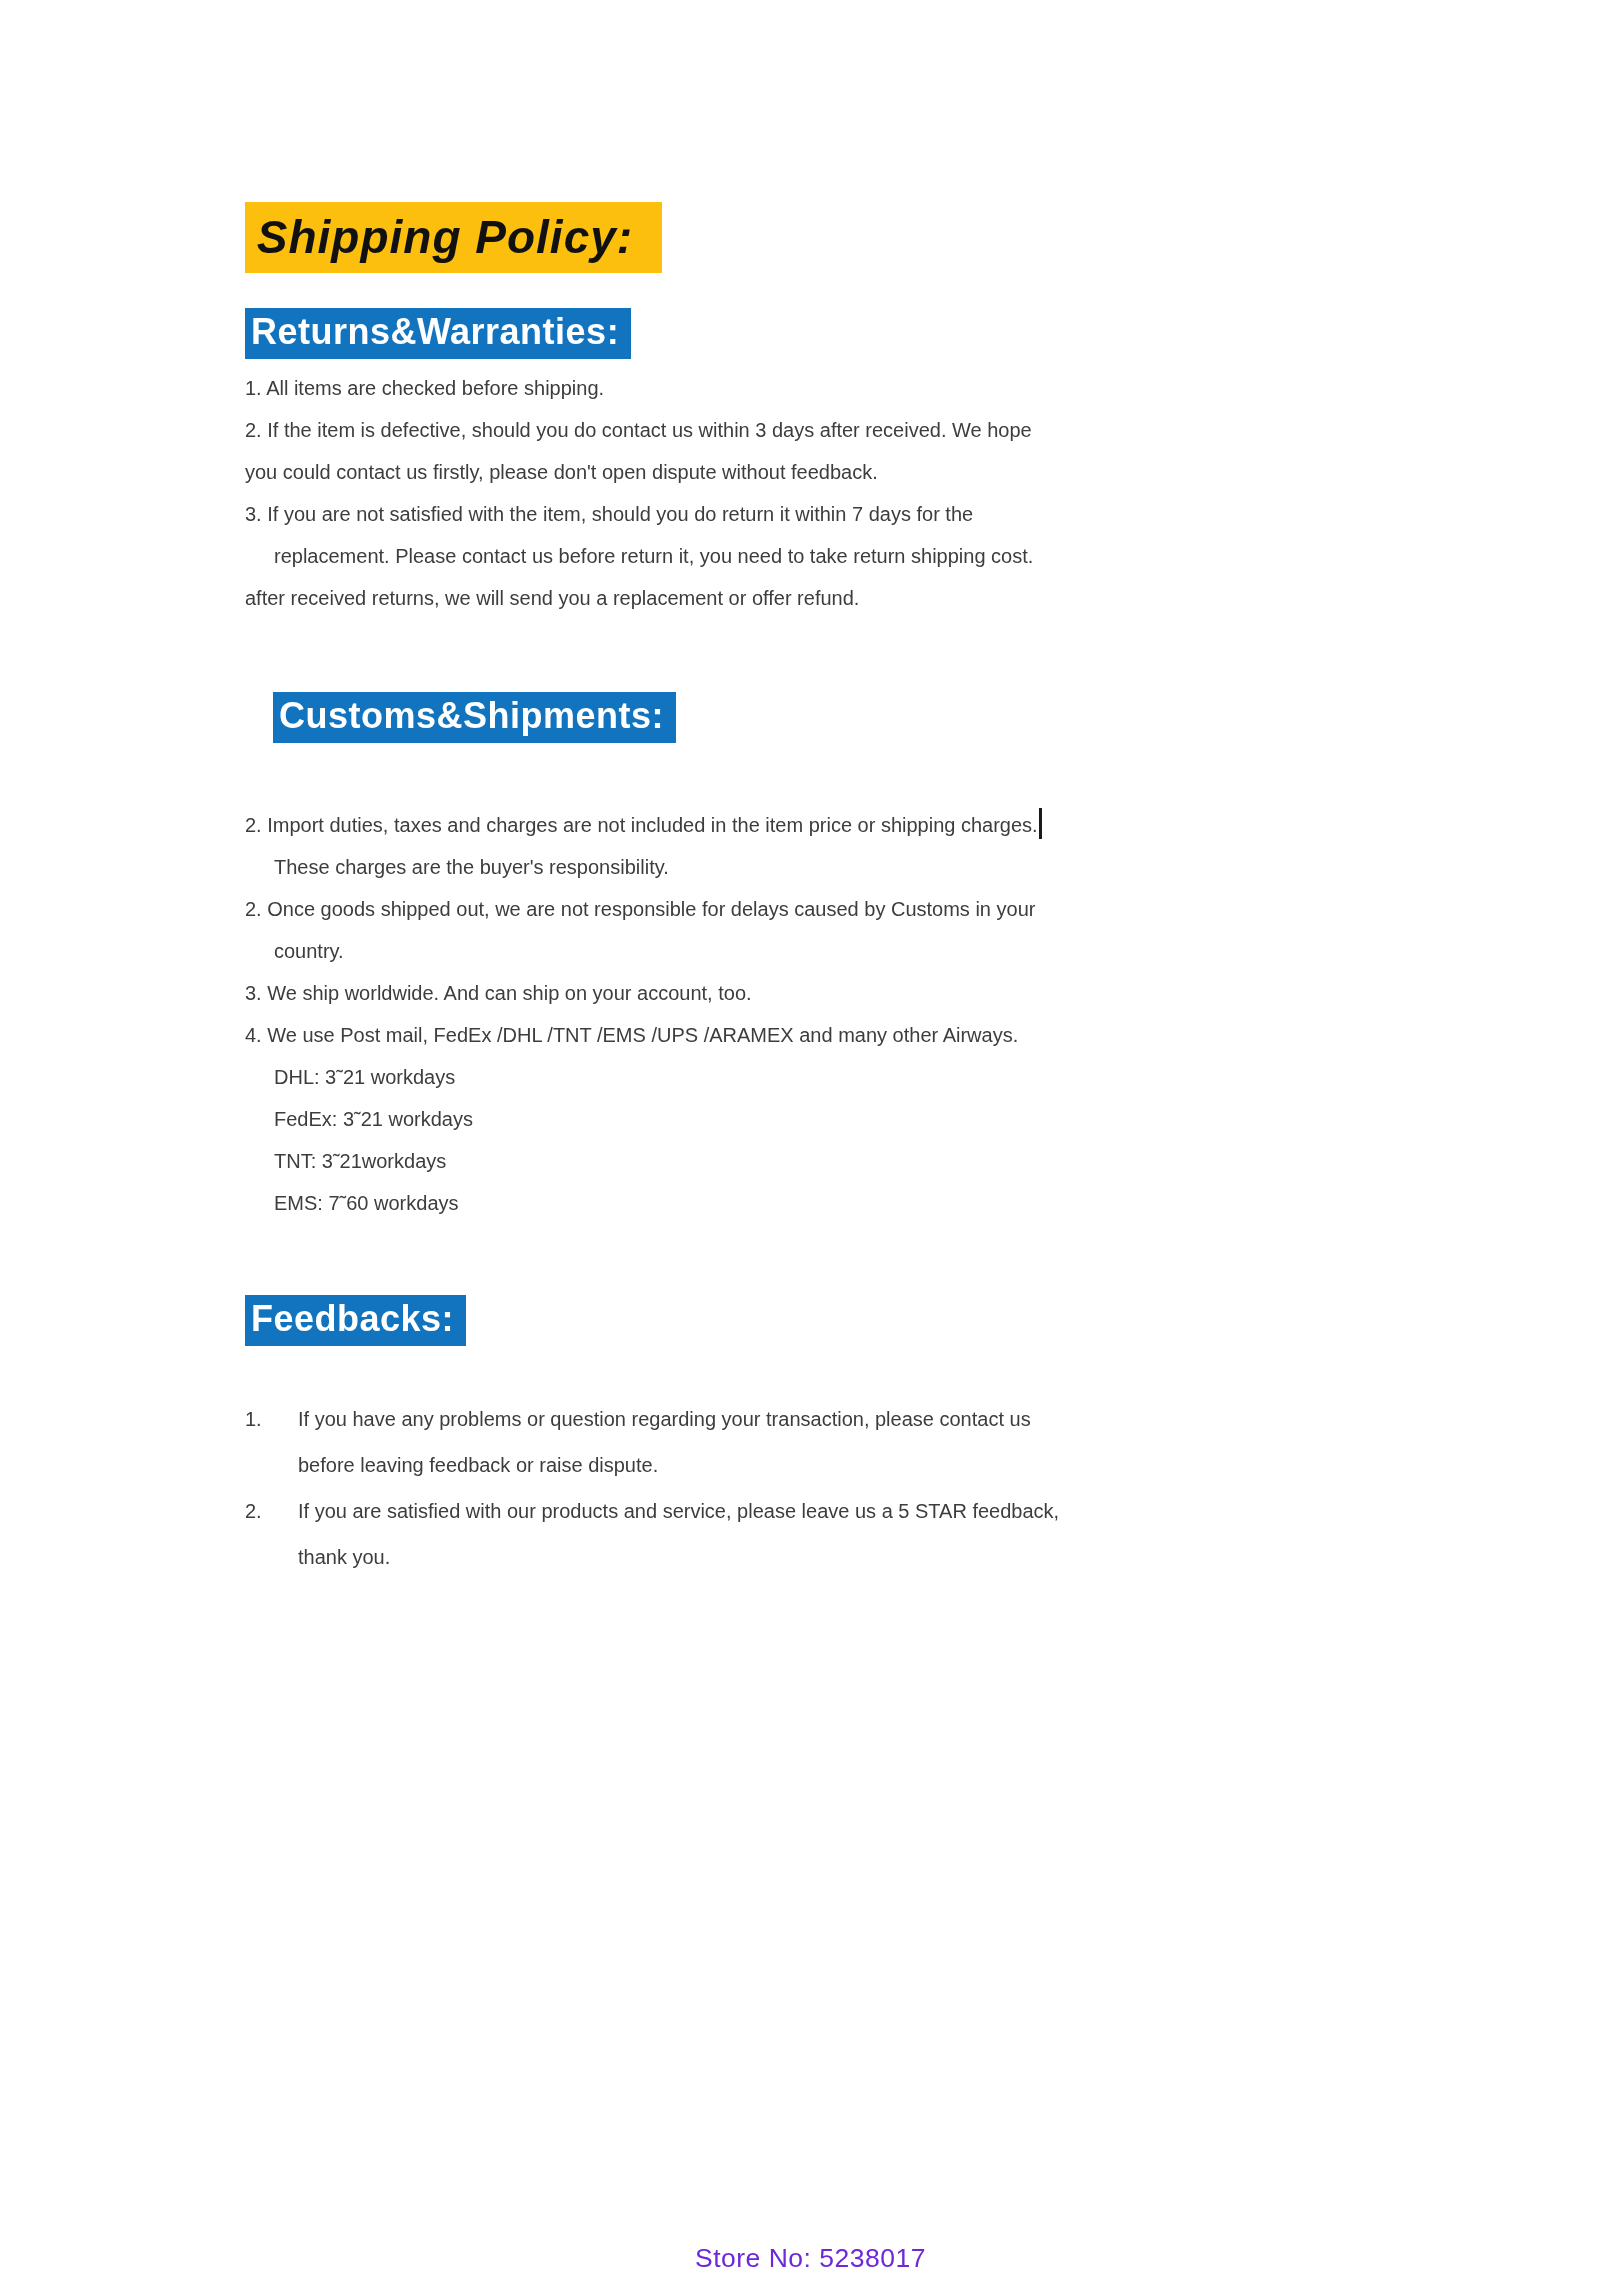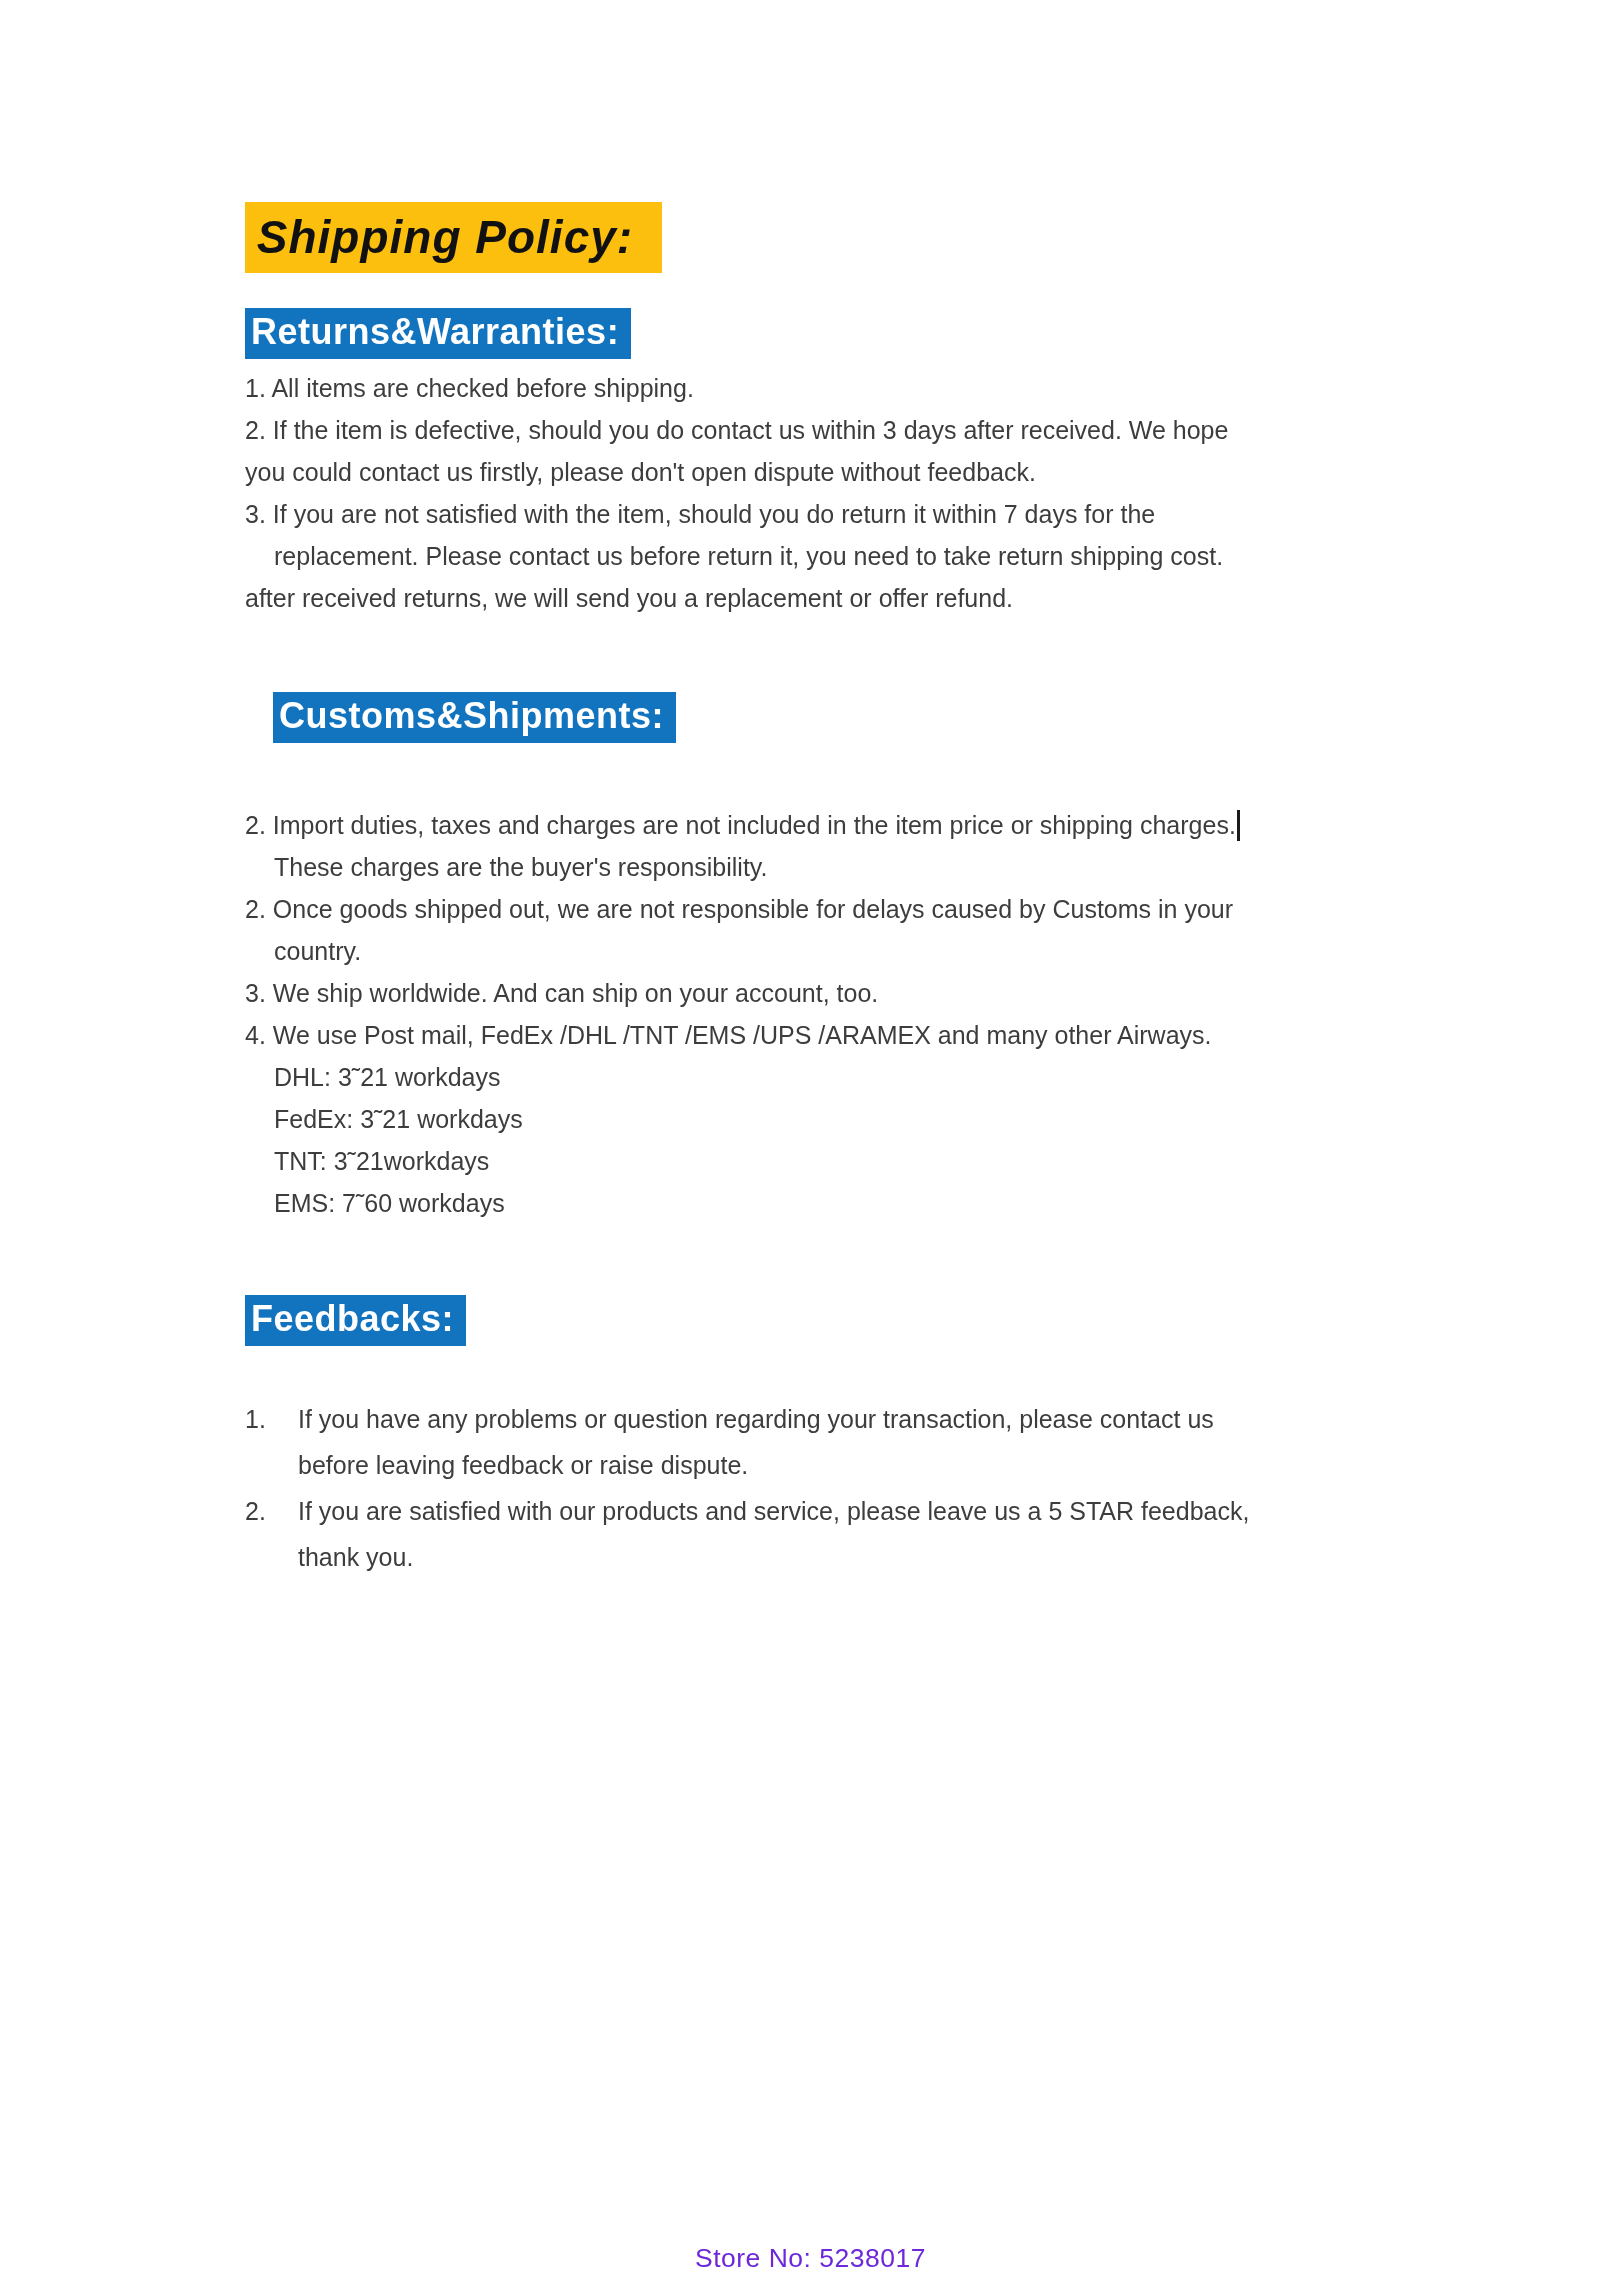--- a/index.html
+++ b/index.html
@@ -36,21 +36,21 @@
     padding: 5.9px 11.8px 8.8px 5.9px;
   }
   #returns-heading   { top: 308px; }
   #customs-heading   { top: 692px; margin-left: 28px; }
   #feedbacks-heading { top: 1259px; margin-top: 36px; }
 
   .textblock {
     position: absolute;
     left: 245px;
     width: 1215px;
-    font-size: 25px;
+    font-size: 20px;
     line-height: 42px;
     color: #3d3d3d;
     white-space: nowrap;
   }
   #returns-text { top: 367px; }
   #customs-text { top: 804px; }
   .line.ind { padding-left: 29px; }
 
   .cursor {
     display: inline-block;

